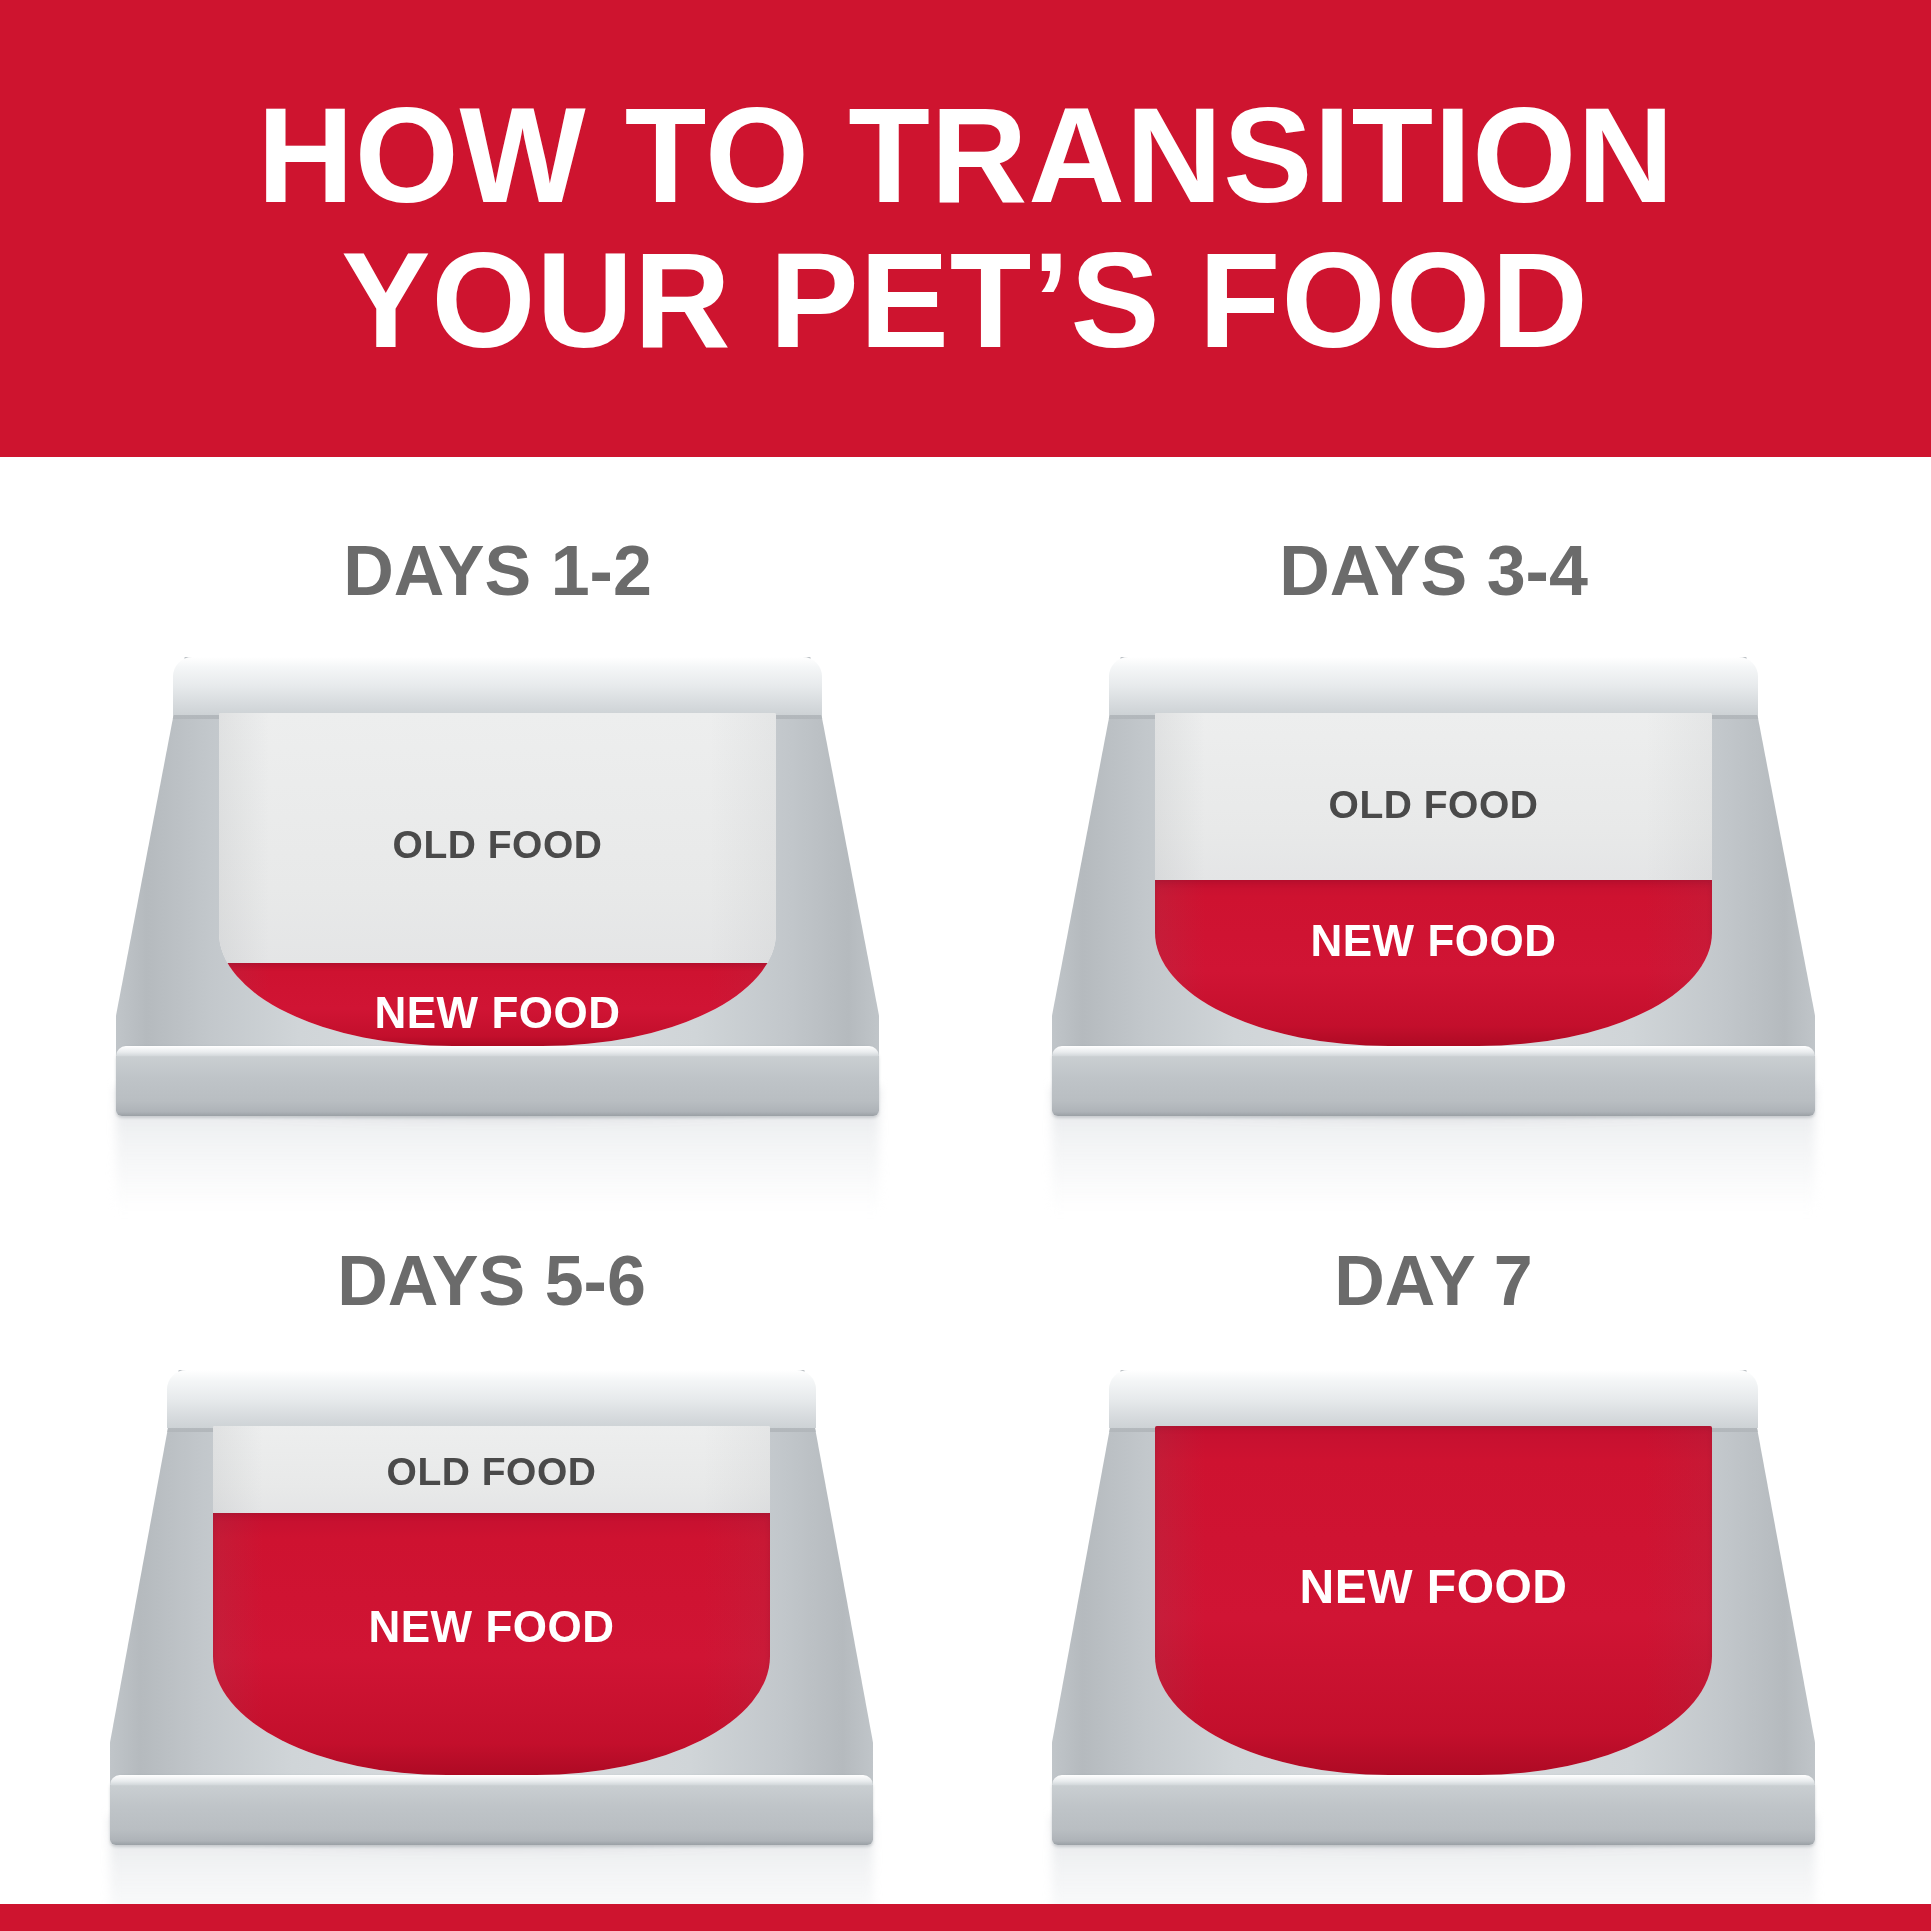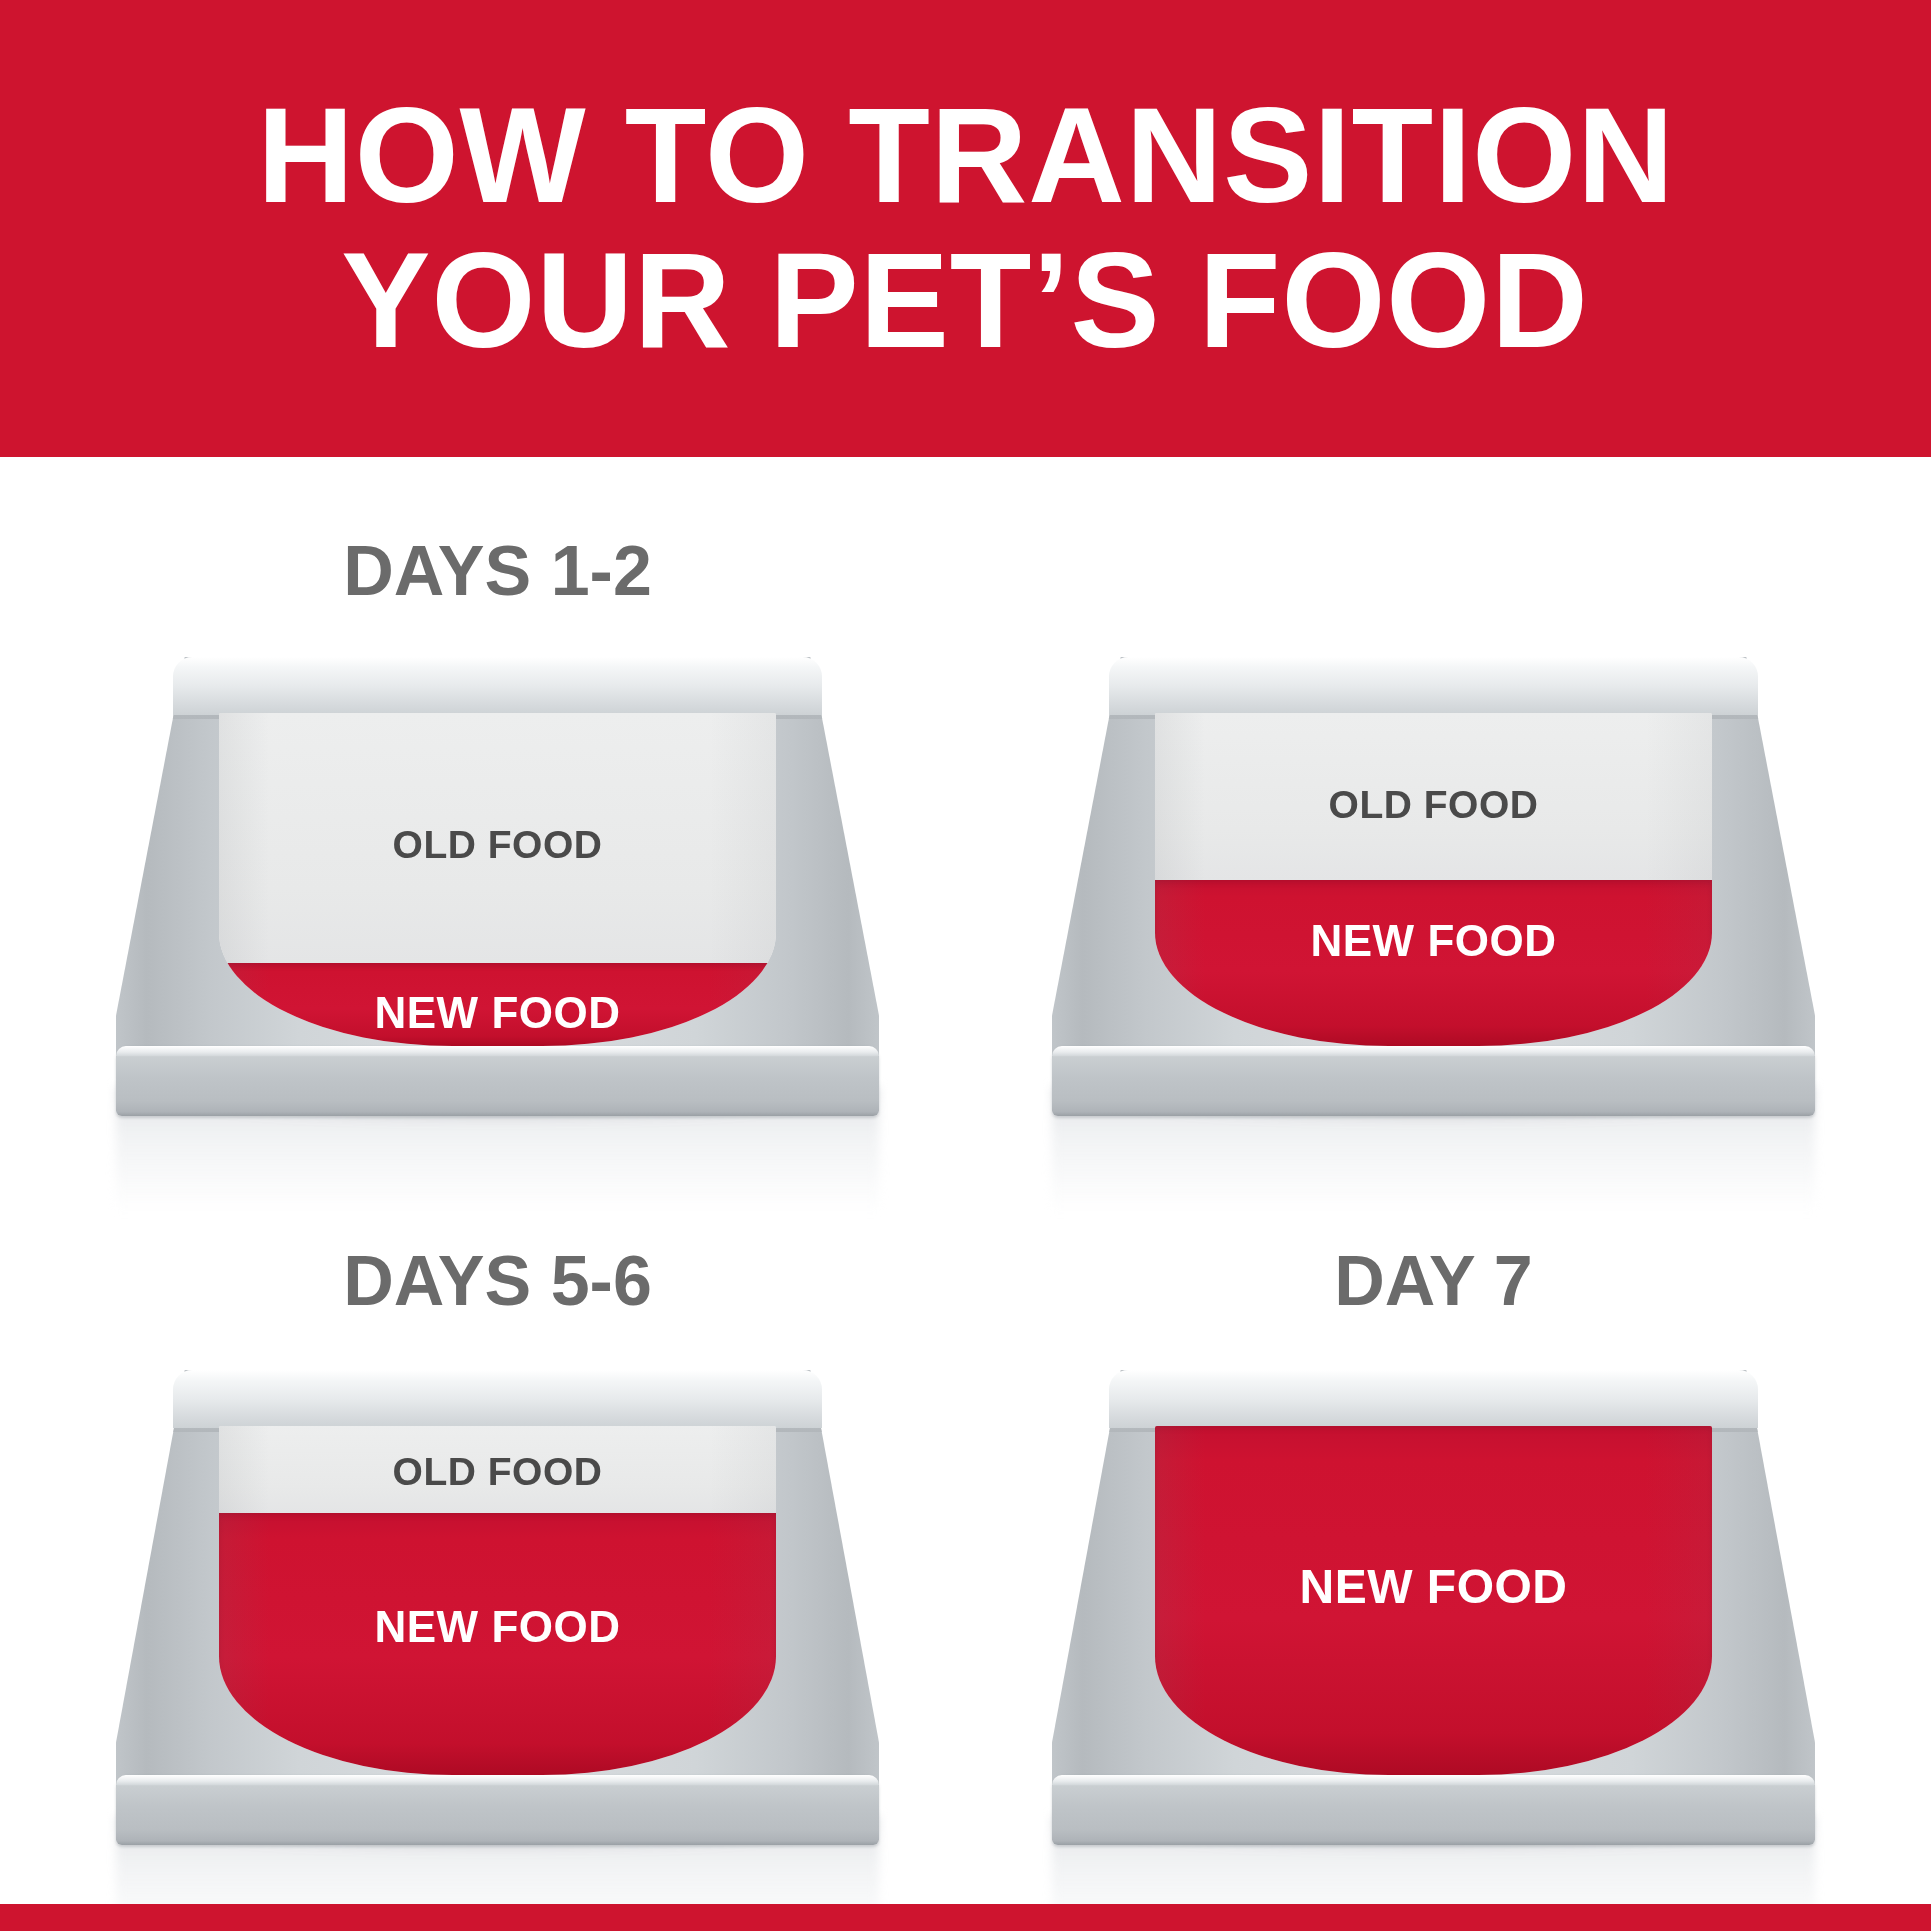--- a/index.html
+++ b/index.html
@@ -268,20 +268,21 @@
         </div>
         <div class="inner-new" style="height:25%;">
           <div class="label-new" style="top:30%; font-size:44px;">NEW FOOD</div>
         </div>
         <div class="inner-shade"></div>
       </div>
     </div>
   </div>
 
   <div class="panel" style="left:1052px; top:536px; width:763px; height:579px;">
+    <div class="day-label">DAYS 3-4</div>
     <div class="bowl-wrap" style="top:121px; height:459px;">
       <div class="ground-haze"></div>
       <div class="ground-shadow"></div>
       <div class="body">
         <div class="body-shoulder-l"></div>
         <div class="body-shoulder-r"></div>
       </div>
       <div class="rim"></div>
       <div class="base">
         <div class="base-topline"></div>
@@ -291,21 +292,21 @@
           <div class="label-old" style="top:42%; font-size:39px;">OLD FOOD</div>
         </div>
         <div class="inner-new" style="height:50%;">
           <div class="label-new" style="top:22%; font-size:44px;">NEW FOOD</div>
         </div>
         <div class="inner-shade"></div>
       </div>
     </div>
   </div>
 
-  <div class="panel" style="left:116px; top:1246px; width:763px; height:599px;">
+  <div class="panel" style="left:110px; top:1246px; width:763px; height:599px;">
     <div class="day-label">DAYS 5-6</div>
     <div class="bowl-wrap" style="top:124px; height:475px;">
       <div class="ground-haze"></div>
       <div class="ground-shadow"></div>
       <div class="body">
         <div class="body-shoulder-l"></div>
         <div class="body-shoulder-r"></div>
       </div>
       <div class="rim"></div>
       <div class="base">

